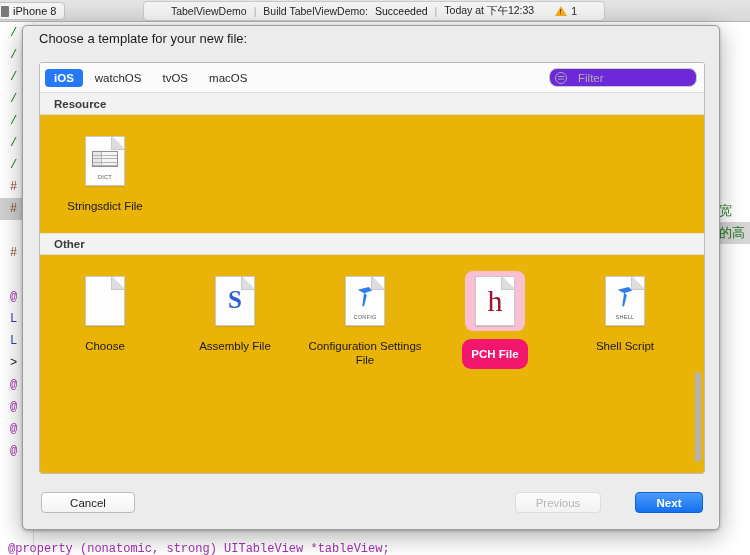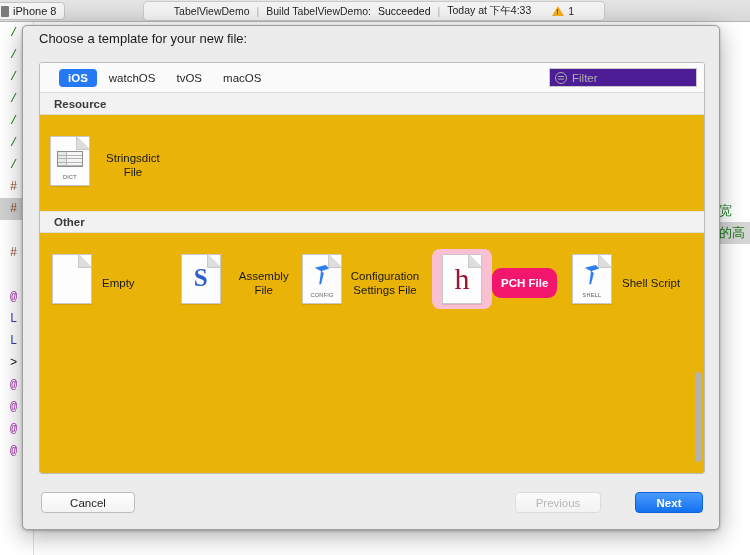--- a/index.html
+++ b/index.html
@@ -95,32 +95,32 @@
 
   .panel {
     position: absolute; left: 16px; top: 36px; width: 666px; height: 412px;
     background: #ffffff; border: 1px solid #bcbcbc; border-radius: 3px;
     overflow: hidden;
   }
 
   .tabbar {
     position: absolute; left: 0; top: 0; width: 100%; height: 30px;
     background: #fbfbfb; border-bottom: 1px solid #dcdcdc;
-    display: flex; align-items: center; padding-left: 19px;
+    display: flex; align-items: center; padding-left: 5px;
   }
   .tab {
     font-size: 11.5px; color: #262626; padding: 3px 9px;
     border-radius: 4px; margin-right: 3px; cursor: default;
   }
   .tab.active { background: #2579f5; color: #fff; font-weight: bold; }
 
   .filter-box {
     position: absolute; right: 7px; top: 5px; width: 148px; height: 19px;
-    background: #4c1d95; border: 1px solid #c8c8c8; border-radius: 0;
-    display: flex; align-items: center; padding-left: 5px; gap: 5px;
+    background: #6d28d9; border: 1px solid #c8c8c8; border-radius: 8px;
+    display: flex; align-items: center; padding-left: 5px; gap: 11px;
   }
   .filter-icon {
     width: 12px; height: 12px; border: 1.3px solid #a9a9a9; border-radius: 50%;
     position: relative; flex: none;
   }
   .filter-icon::before {
     content: ""; position: absolute; left: 2px; top: 3px; width: 6px;
     height: 1.2px; background: #a9a9a9;
     box-shadow: 0 2.6px 0 0 #a9a9a9, 1.2px 5.2px 0 -1.2px #a9a9a9;
   }
@@ -136,21 +136,21 @@
     border-bottom: 1px solid #dcdcdc; border-top: 1px solid #e4e4e4;
     display: flex; align-items: center; padding-left: 14px;
     font-size: 11.5px; font-weight: bold; color: #3a3a3a;
   }
   .group-head:first-child { border-top: none; }
 
   .grid {
     display: flex; flex-wrap: wrap; padding: 12px 0 6px 0;
   }
   .cell {
-    width: 130px; display: flex; align-items: center;
+    width: 130px; display: flex; flex-direction: column; align-items: center;
     padding: 4px 2px 14px 2px; cursor: default;
   }
   .cell .iconwrap {
     width: 60px; height: 60px; display: flex; align-items: center;
     justify-content: center; border-radius: 8px;
   }
   .cell.selected .iconwrap { background: #f8c0d2; }
   .cell .label {
     margin-top: 8px; font-size: 11.5px; color: #1a1a1a; text-align: center;
     line-height: 14px; max-width: 118px;
@@ -252,34 +252,37 @@
         <div class="ln c-black">&gt;</div>
         <div class="ln c-purple">@</div>
         <div class="ln c-purple">@</div>
         <div class="ln c-purple">@</div>
         <div class="ln c-purple">@</div>
       </div>
     <div class="right-code" id="right-code" style="top: 178px;">
         <div class="rl">的宽</div>
         <div class="rl hl">幕的高</div>
       </div>
+    <div class="bottom-code">
+      <span class="c-purple">@property (nonatomic, strong) UITableView *tableView;</span>
+    </div>
   </div>
 
   <div class="toolbar">
     <div class="scheme-pill">
       <span class="scheme-icon"></span>
       <span>iPhone 8</span>
     </div>
     <div class="status-pill">
       <span>TabelViewDemo</span>
       <span class="status-sep">|</span>
       <span>Build TabelViewDemo:</span>
       <span class="status-strong">Succeeded</span>
       <span class="status-sep">|</span>
-      <span>Today at 下午4:33</span>
+      <span>Today at 下午12:33</span>
       <span class="warn-wrap">
         <span class="warn-tri"></span>
         <span>1</span>
       </span>
     </div>
   </div>
 
   <div class="sheet">
     <div class="sheet-title">Choose a template for your new file:</div>
 
@@ -317,21 +320,21 @@
               </div>
               <div class="label">Stringsdict File</div>
             </div>
           </div>
           <div class="group-head">Other</div>
           <div class="grid">
             <div class="cell">
               <div class="iconwrap">
                 <div class="doc"></div>
               </div>
-              <div class="label">Empty</div>
+              <div class="label">Choose</div>
             </div>
             <div class="cell">
               <div class="iconwrap">
                 <div class="doc">
                   <div class="doc-glyph glyph-s">S</div>
                 </div>
               </div>
               <div class="label">Assembly File</div>
             </div>
             <div class="cell">

